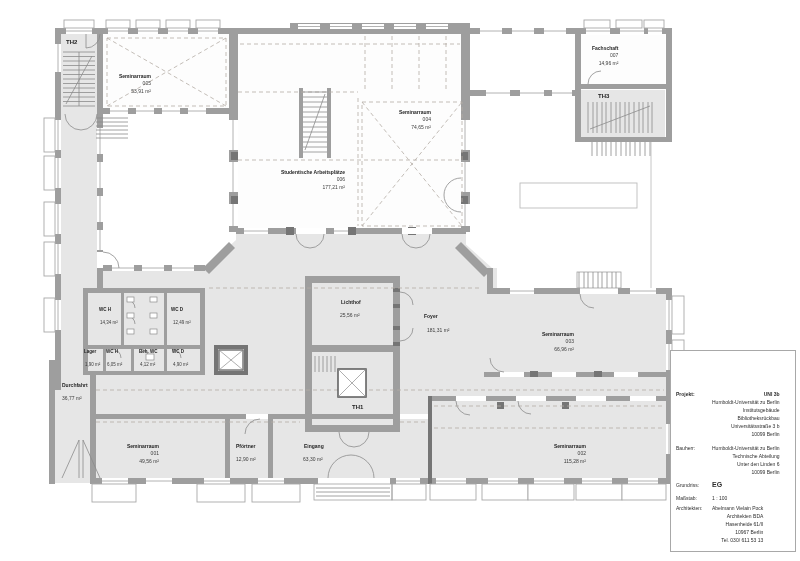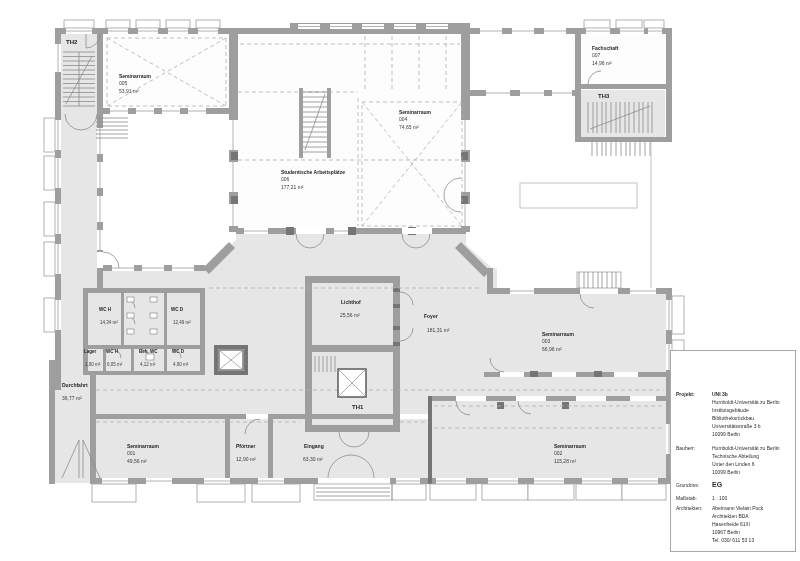--- a/index.html
+++ b/index.html
@@ -1,17 +1,17 @@
 <!DOCTYPE html>
 <html><head>
 <meta charset="utf-8">
 <style>
   html,body{margin:0;padding:0;background:#fff;}
   #stage{position:relative;width:800px;height:561px;background:#ffffff;overflow:hidden;
-         font-family:"Liberation Sans", sans-serif;}
+         font-family:"Liberation Sans", sans-serif;text-align:right;}
   #plan-svg{position:absolute;left:0;top:0;}
   
   #labels{position:absolute;left:0;top:0;width:1600px;height:1122px;
           transform:scale(0.5);transform-origin:0 0;pointer-events:none;}
   .rl{position:absolute;font-size:10px;line-height:15px;color:#3c3c3c;white-space:nowrap;}
   .rl span{display:block;}
   .rn{font-weight:bold;color:#1e1e1e;}
   .sm{font-size:9px;line-height:12px;}
   .thl{position:absolute;font-size:12px;font-weight:bold;color:#1e1e1e;white-space:nowrap;}
   .tbl{position:absolute;font-size:10px;line-height:16px;color:#2e2e2e;white-space:nowrap;}

